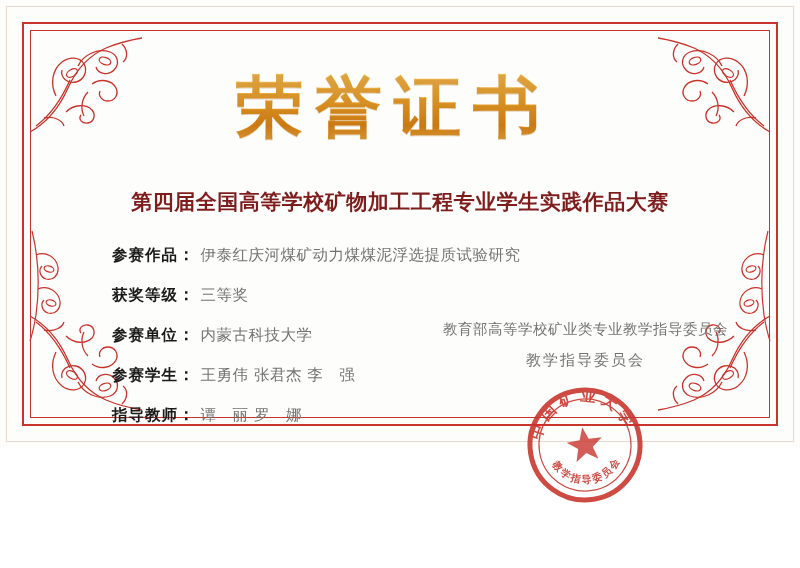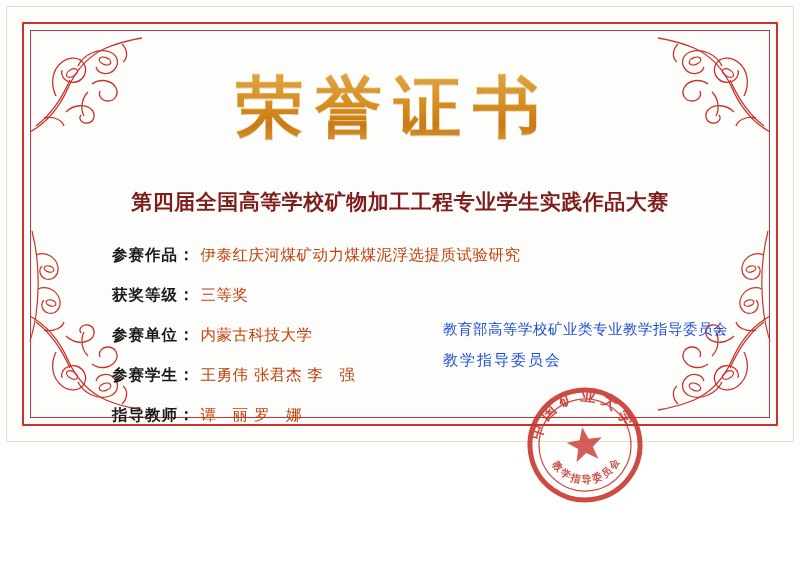--- a/index.html
+++ b/index.html
@@ -138,30 +138,31 @@
   }
   .field-colon {
     font-weight: bold;
     margin: 0 2px 0 0;
   }
   .field-value {
     font-family: "DejaVu Sans", "Liberation Sans", sans-serif;
     font-size: 15.5px;
     letter-spacing: 0.5px;
     margin-left: 4px;
-    color: #c2410c;
+    color: #737373;
   }
 
   
   .issuer {
     position: absolute;
     right: 72px;
     bottom: 78px;
+    text-align: center;
     font-family: "DejaVu Sans", "Liberation Sans", sans-serif;
-    color: #1d4ed8;
+    color: #737373;
   }
   .issuer-org {
     font-size: 14.5px;
     letter-spacing: 0.5px;
     margin-bottom: 12px;
     white-space: nowrap;
   }
   .issuer-sub {
     font-size: 13.5px;
     letter-spacing: 0.5px;

